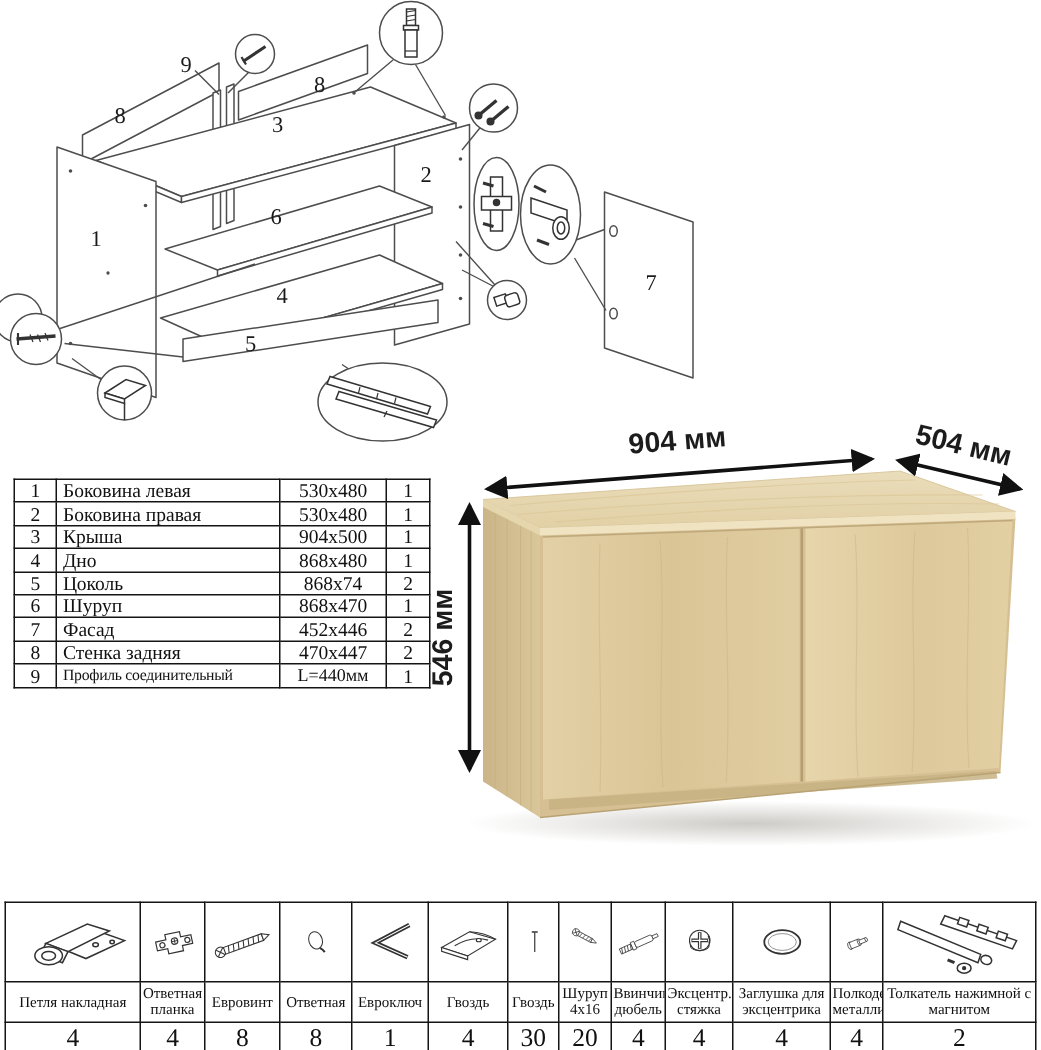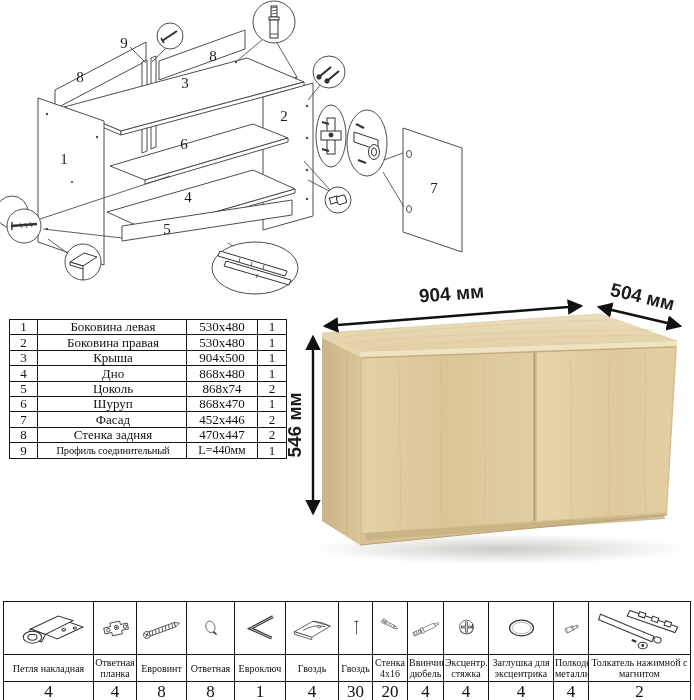--- a/index.html
+++ b/index.html
@@ -12,21 +12,21 @@
   
   .exploded { position:absolute; left:0; top:0; }
 
   
   .parts-table { position:absolute; left:9px; top:319px; border-collapse:collapse; table-layout:fixed; }
   .parts-table td {
     border:1px solid #141414; font-size:13px; height:14.4px;
     padding:0 2px; line-height:1.05; white-space:nowrap; overflow:hidden;
   }
   .parts-table td.c-num { width:23px; text-align:center; }
-  .parts-table td.c-name { width:142px; text-align:center; padding-left:4px;margin-left:48px; }
+  .parts-table td.c-name { width:142px; text-align:left; padding-left:4px;margin-left:48px; }
   .parts-table td.c-size { width:66px; text-align:center; }
   .parts-table td.c-qty { width:24px; text-align:center; }
   .parts-table tr.condensed td.c-name { font-size:10.5px; letter-spacing:-0.2px; }
   .parts-table tr.condensed td.c-size { font-size:12px; }
 
   
   .cabinet { position:absolute; left:280px; top:272px; }
   .dim-label { font-family:"Liberation Sans", sans-serif; font-weight:bold; font-size:19px; fill:#1c1c1c; }
 
   
@@ -509,21 +509,21 @@
         </td>
       </tr>
       <tr class="r-label">
         <td>Петля накладная</td>
         <td>Ответная планка</td>
         <td>Евровинт</td>
         <td>Ответная</td>
         <td>Евроключ</td>
         <td>Гвоздь</td>
         <td>Гвоздь</td>
-        <td>Стенка 4x16</td>
+        <td>Шуруп 4x16</td>
         <td>Ввинчив. дюбель</td>
         <td>Эксцентр. стяжка</td>
         <td>Заглушка для эксцентрика</td>
         <td>Полкодерж. металлич.</td>
         <td>Толкатель нажимной с магнитом</td>
       </tr>
       <tr class="r-qty">
         <td>4</td>
         <td>4</td>
         <td>8</td>

